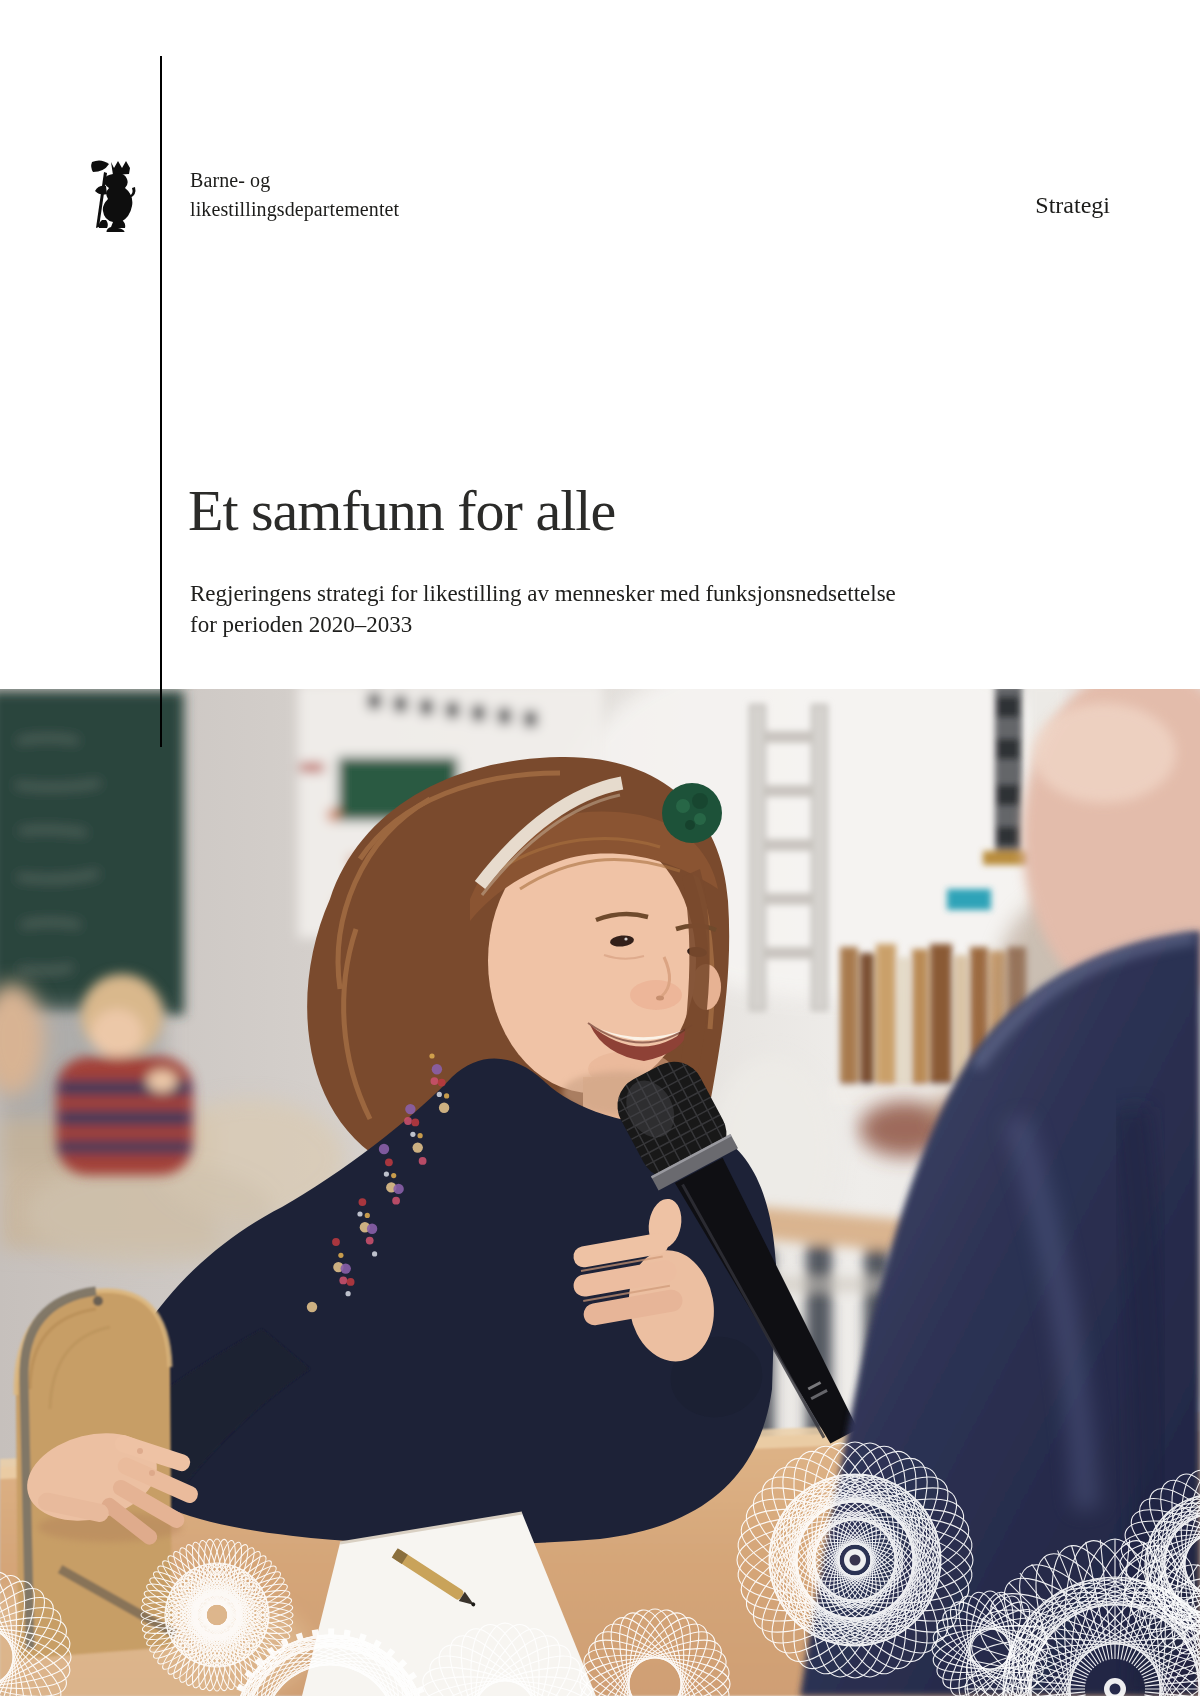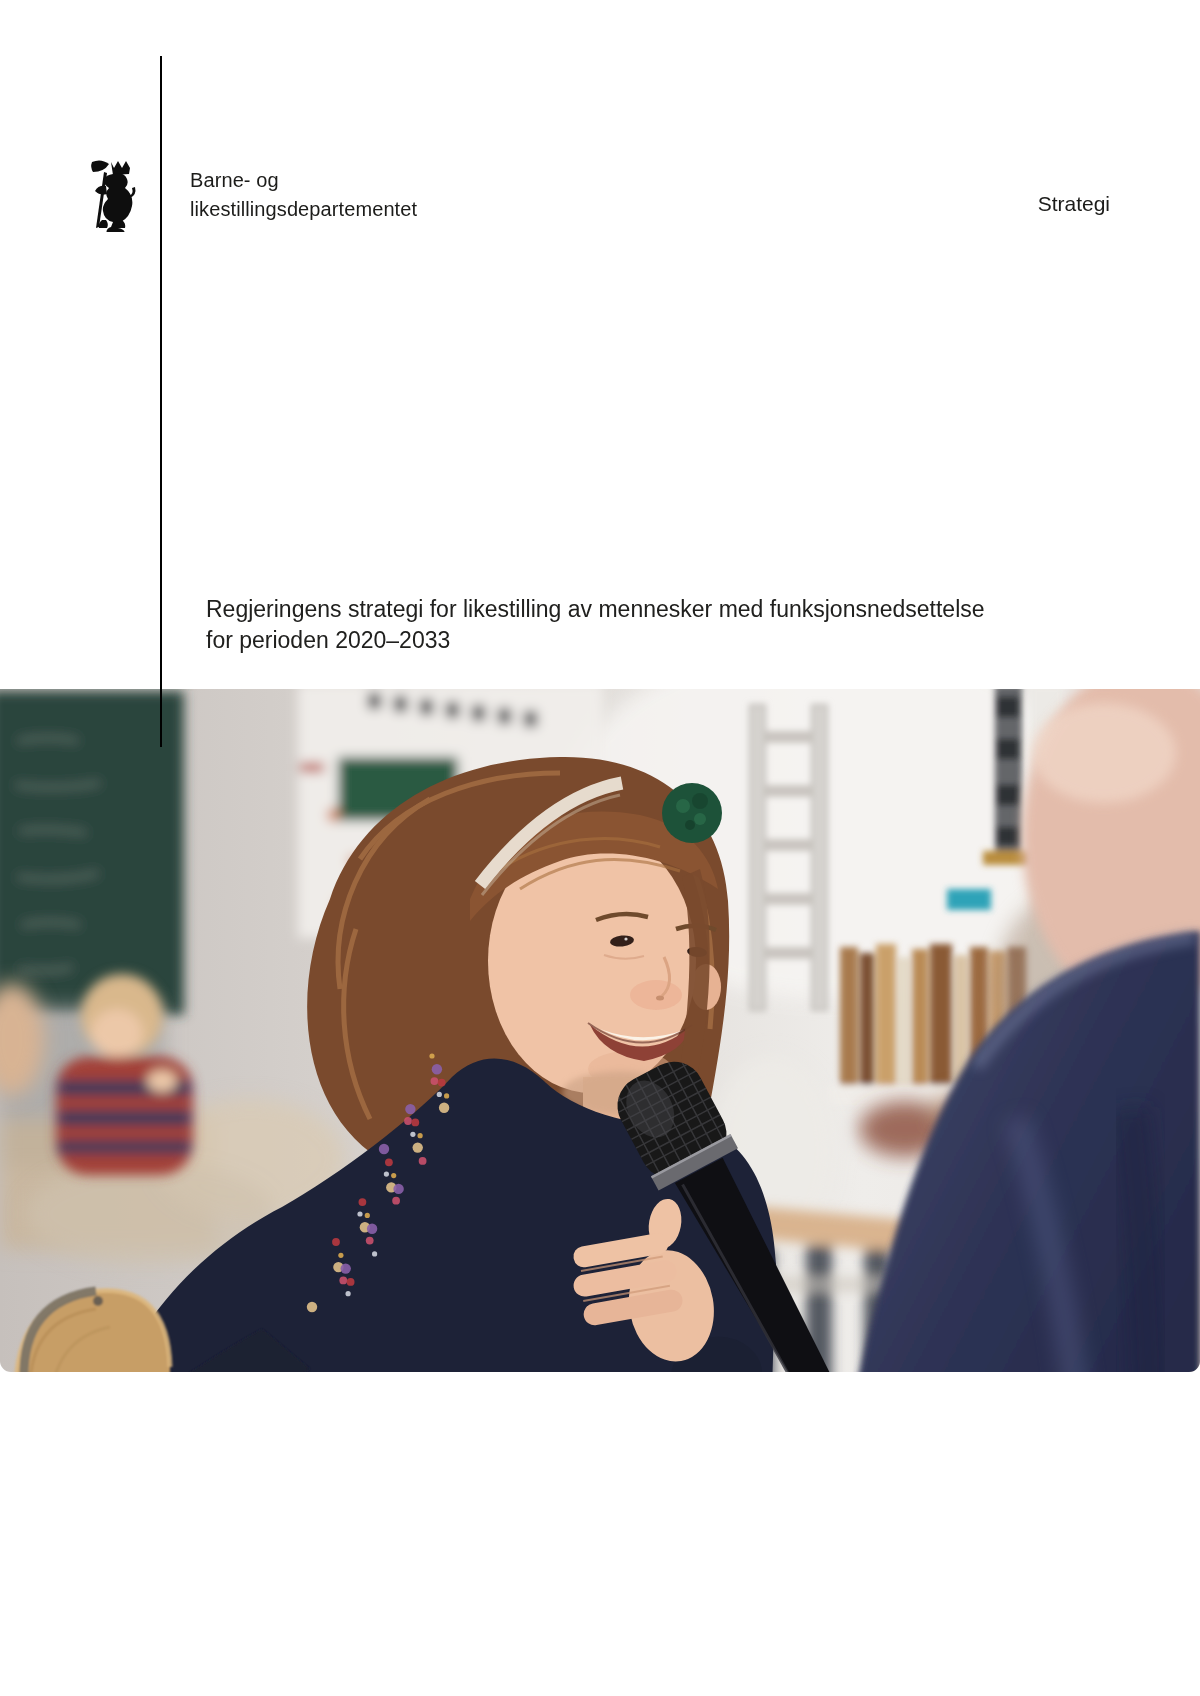--- a/index.html
+++ b/index.html
@@ -1,37 +1,37 @@
 <!DOCTYPE html>
 <html><head>
 <meta charset="utf-8">
 <style>
   html,body{margin:0;padding:0;background:#ffffff;}
   .page{
-    position:relative; width:1200px; height:1372px; background:#ffffff;
-    overflow:hidden; font-family:Liberation Sans, sans-serif; color:#1c1c1a;border-radius:11px;
+    position:relative; width:1200px; height:1696px; background:#ffffff;
+    overflow:hidden; font-family:Liberation Serif, serif; color:#1c1c1a;
   }
   .vline{
     position:absolute; left:160px; top:56px; width:2px; height:691px;
     background:#000; z-index:30;
   }
   .logo{ position:absolute; left:84px; top:158px; width:56px; height:74px; z-index:5; }
   .ministry{
     position:absolute; left:190px; top:166px; font-size:20px; line-height:29px;
     color:#1c1c1a; letter-spacing:.1px;
   }
   .doctype{
-    position:absolute; right:90px; top:192px; font-size:21px; color:#1c1c1a;
+    position:absolute; right:90px; top:192px; font-size:24px; color:#1c1c1a;
   }
   .title{
     position:absolute; left:188px; top:482px; margin:0; font-size:58px;
     font-weight:300; letter-spacing:-1px; color:#2b2b29; line-height:58px;
   }
   .subtitle{
-    position:absolute; left:190px; top:578px; margin:16px; font-size:23px;
+    position:absolute; left:190px; top:578px; margin:0; font-size:23px;
     line-height:31px; color:#20201e; max-width:900px;
   }
   .photo{ position:absolute; left:0; top:689px; width:1200px; height:1007px; display:block; }
   .rosette{ fill:none; stroke:#ffffff; stroke-width:1.1; opacity:.92; }
 </style>
 </head>
 <body>
 
 <div class="page">
 
@@ -50,20 +50,21 @@
     </g>
   </svg>
 
   <div class="ministry">
     <div>Barne- og</div>
     <div>likestillingsdepartementet</div>
   </div>
 
   <div class="doctype">Strategi</div>
 
+  <h1 class="title">Et samfunn for alle</h1>
 
   <p class="subtitle">
     <span>Regjeringens strategi for likestilling av mennesker med funksjonsnedsettelse</span><br>
     <span>for perioden 2020–2033</span>
   </p>
 
   <svg id="photo" class="photo" viewBox="0 0 1200 1007" role="img" aria-label="Smilende jente med hvit hårbøyle og grønn dusk snakker i mikrofon i et klasserom">
     <defs>
       <linearGradient id="wallGrad" x1="0" y1="0" x2="1" y2="0">
         <stop offset="0" stop-color="#c6c0bc"></stop>

